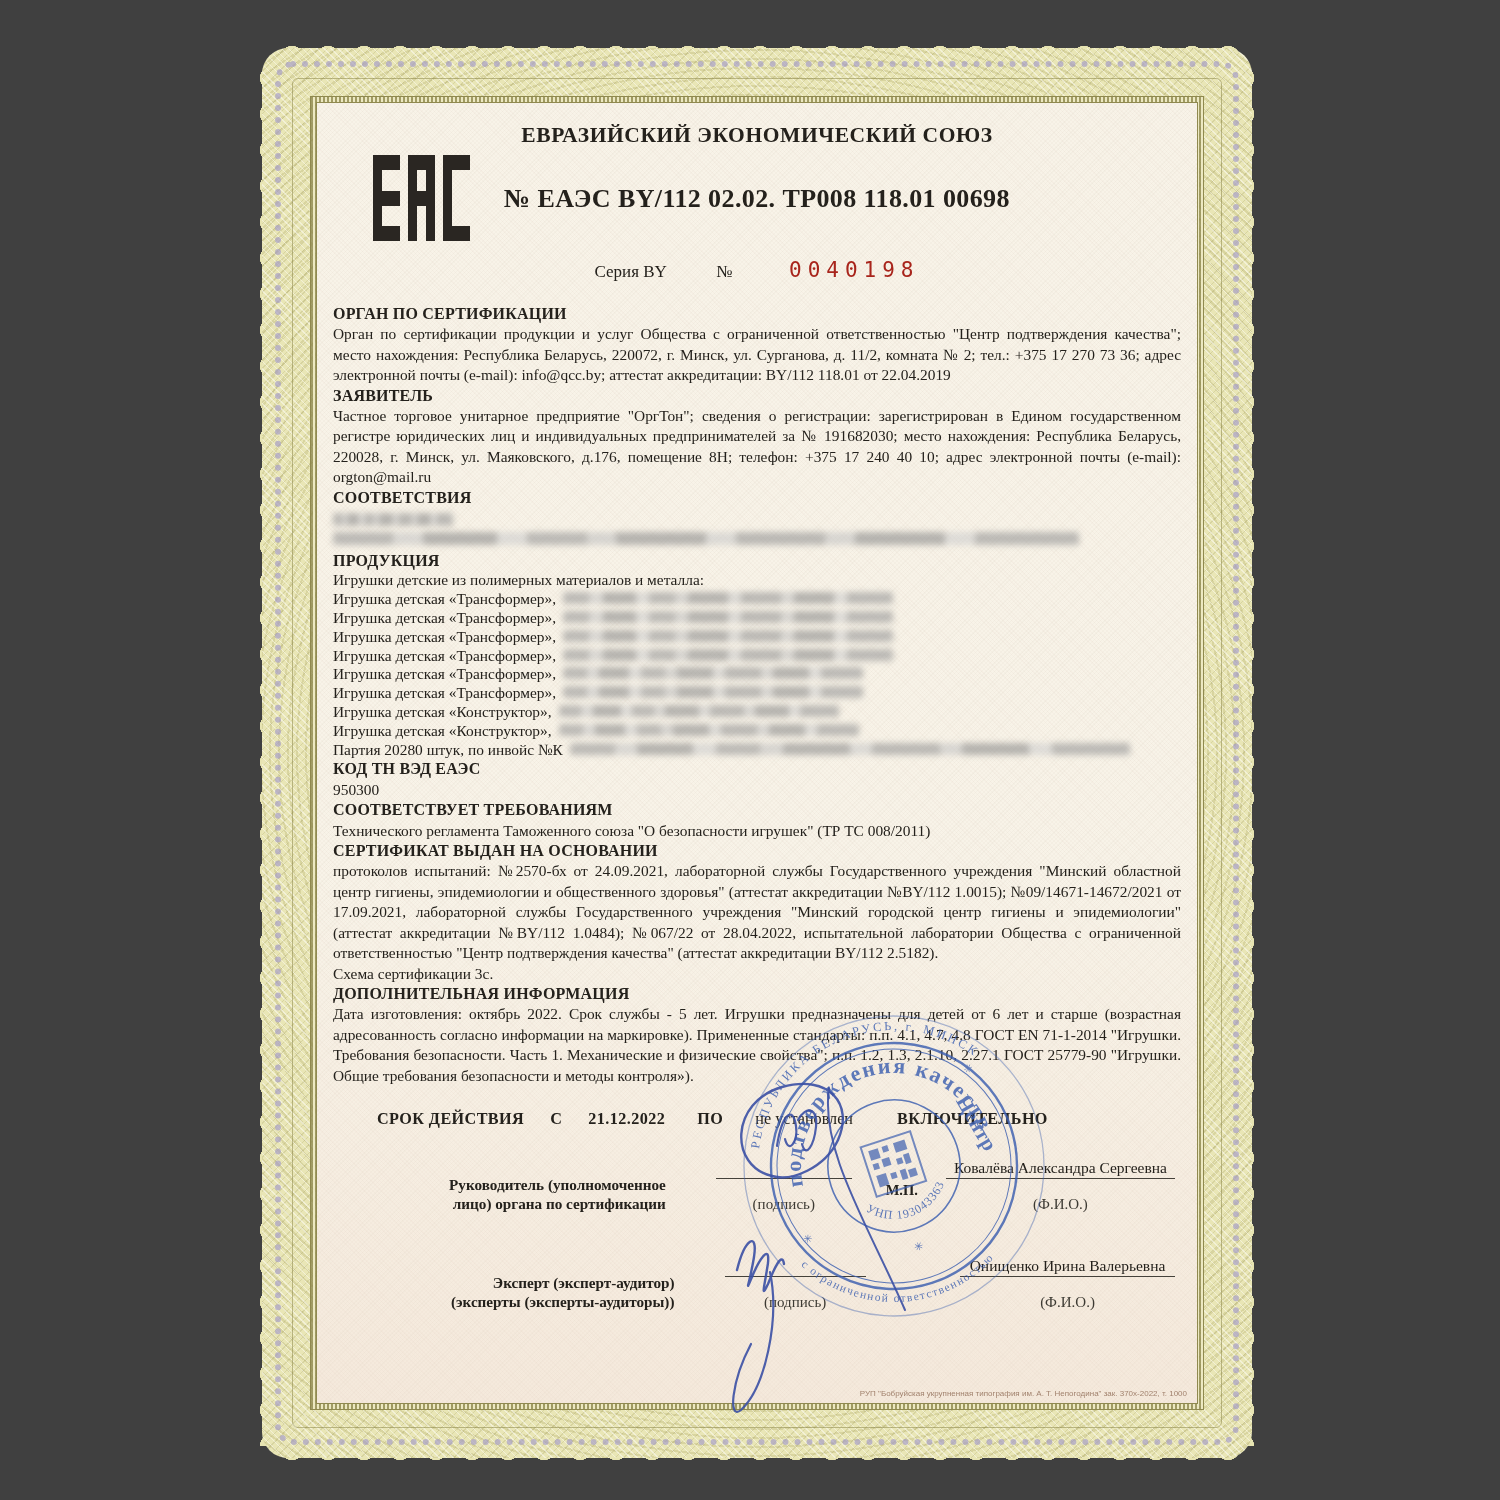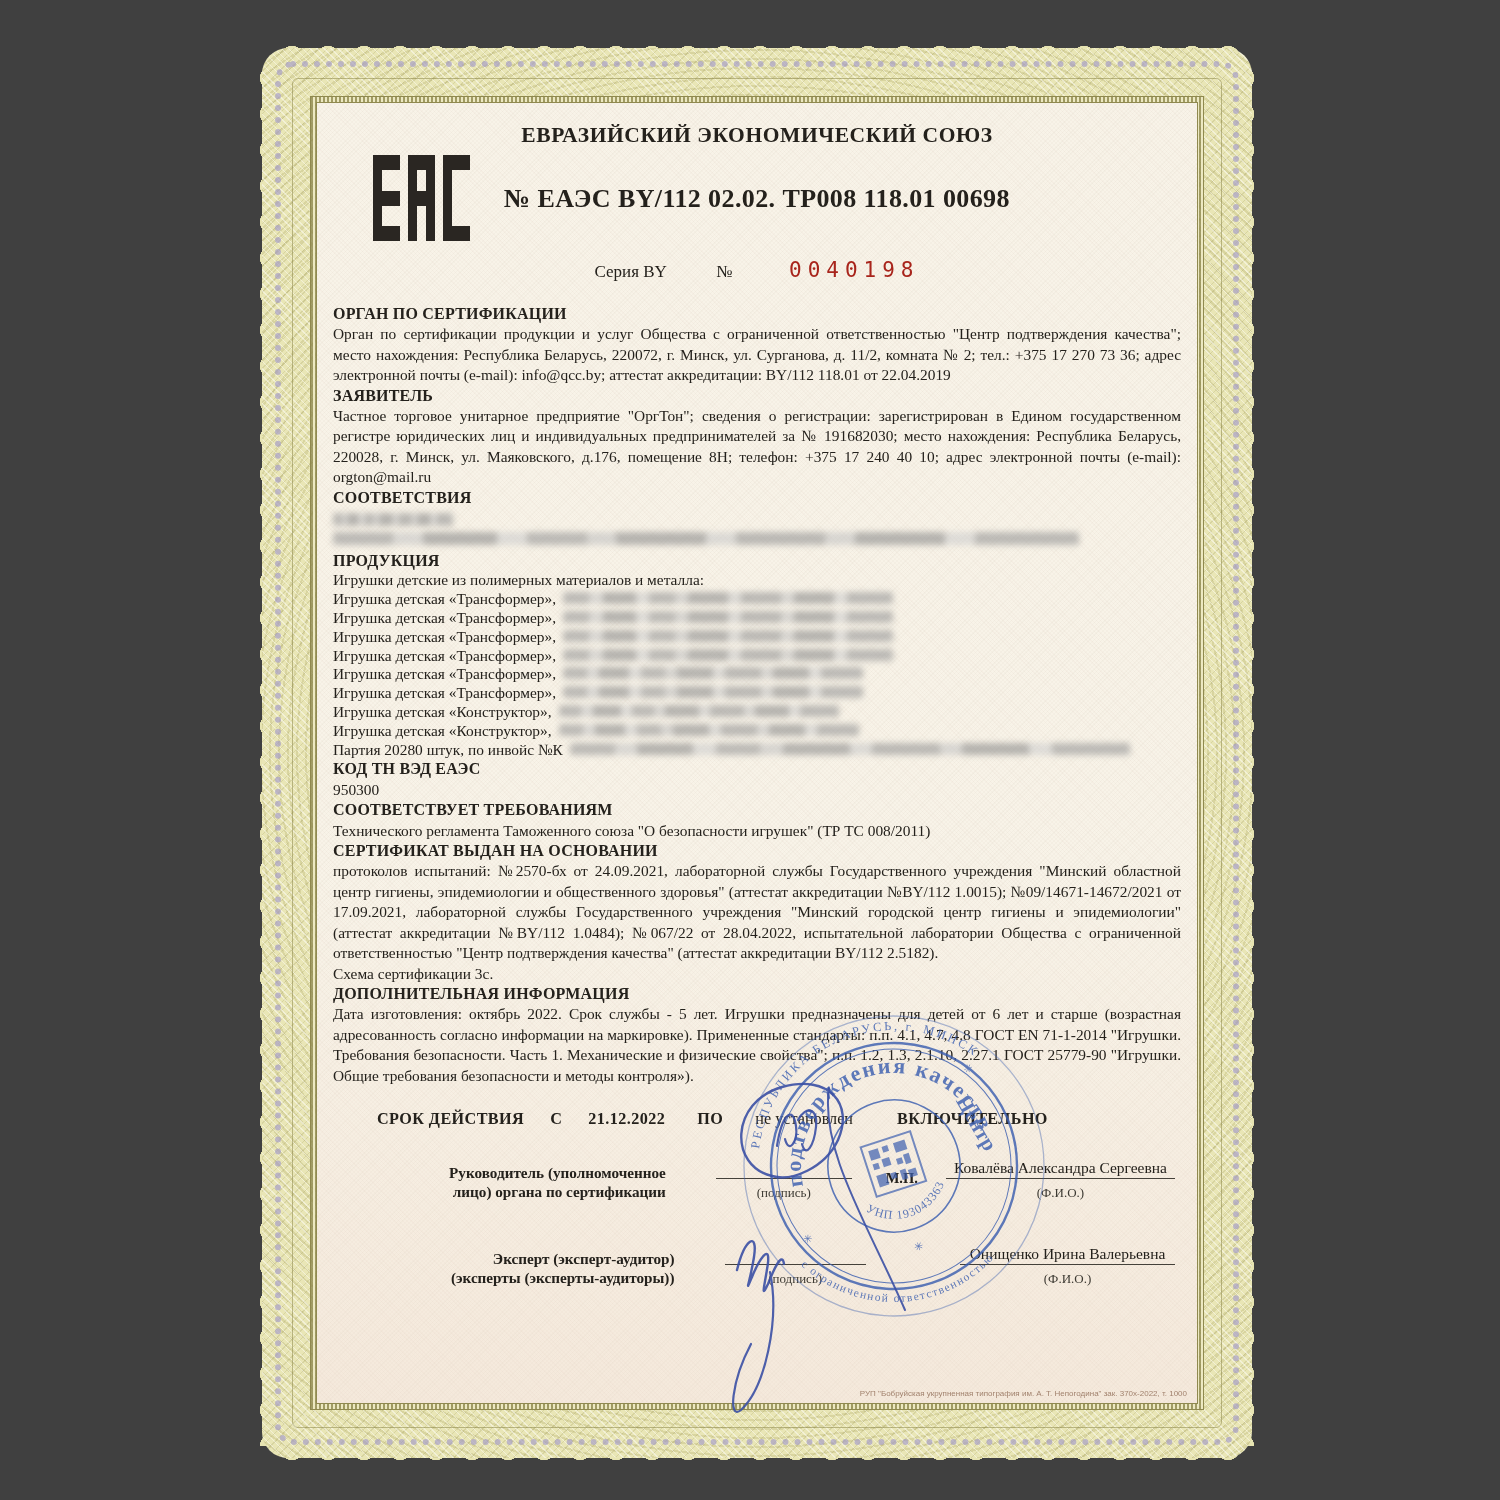--- a/index.html
+++ b/index.html
@@ -74,21 +74,21 @@
   .validity b{letter-spacing:.4px;}
   .validity .gap1{margin-left:22px;} .validity .gap2{margin-left:28px;} .validity .gap3{margin-left:40px;}
   .validity .plain{font-weight:normal;}
 
   
   .sigrow{display:flex;align-items:flex-end;margin:30px 6px 0 116px;gap:16px;}
   .sigrow .lab{width:300px;text-align:right;font-weight:bold;font-size:15.2px;line-height:19px;}
   .lineblock{display:flex;flex-direction:column;align-items:center;}
   .lineblock .nm{font-size:15.5px;padding:0 8px 1px;line-height:18px;white-space:nowrap;}
   .lineblock .rule{height:0;border-bottom:1.4px solid #44413a;width:100%;}
-  .lineblock .cap{font-size:13px;color:#3d3a33;margin-top:6px;}
+  .lineblock .cap{font-size:15px;color:#3d3a33;margin-top:17px;}
   .sig-line1{width:188px;margin-left:34px;}
   .mp{font-size:14.5px;font-weight:bold;margin:0 12px 14px 18px;}
   .name-line{width:286px;}
   .row2 .sig-line1{margin-left:34px;}
   .row2{margin-top:44px;}
 
   
   .ink{position:absolute;pointer-events:none;}
   .finePrint{position:absolute;right:10px;bottom:5px;font-size:8px;color:#93705a;opacity:.85;
              font-family:"Liberation Sans","DejaVu Sans",sans-serif;}

